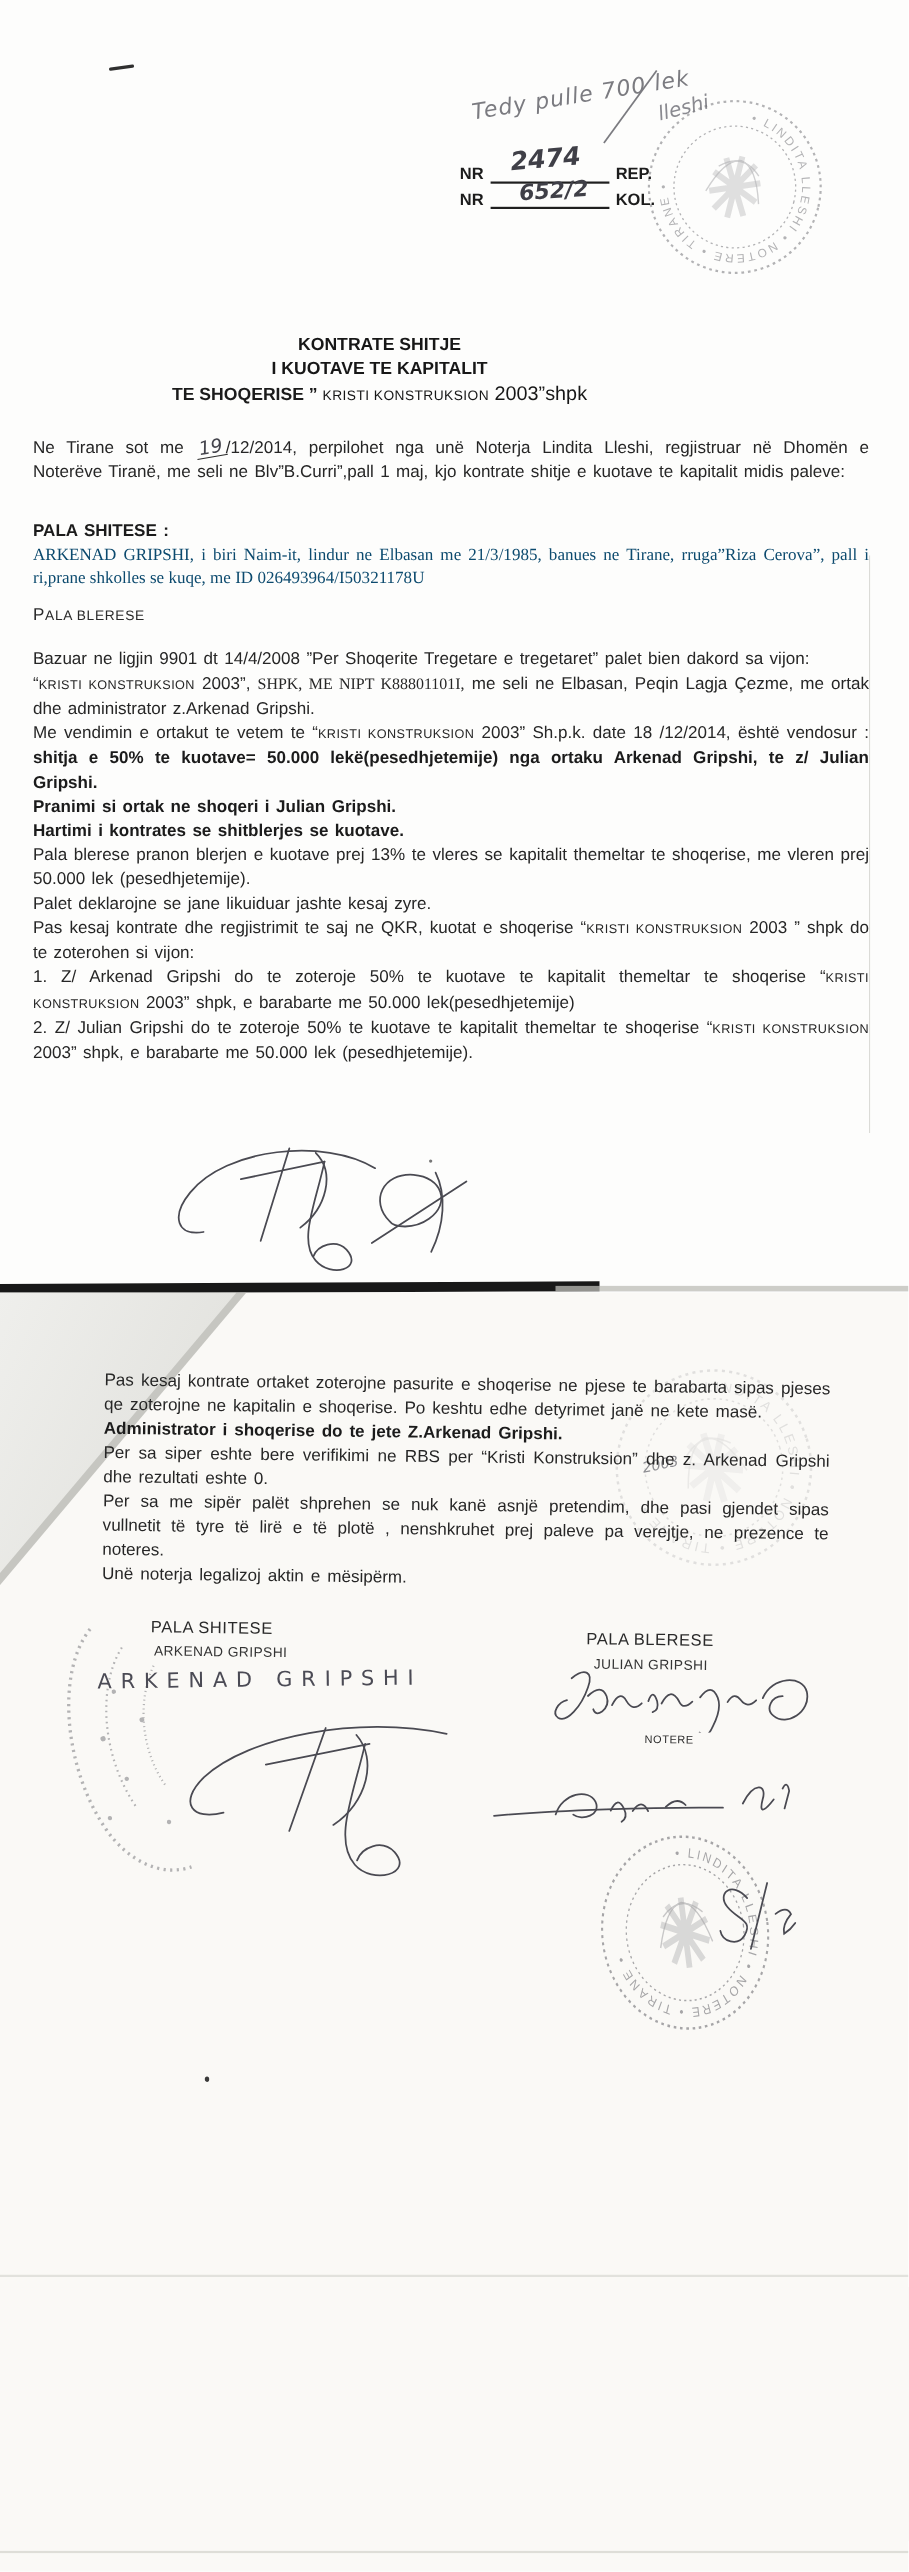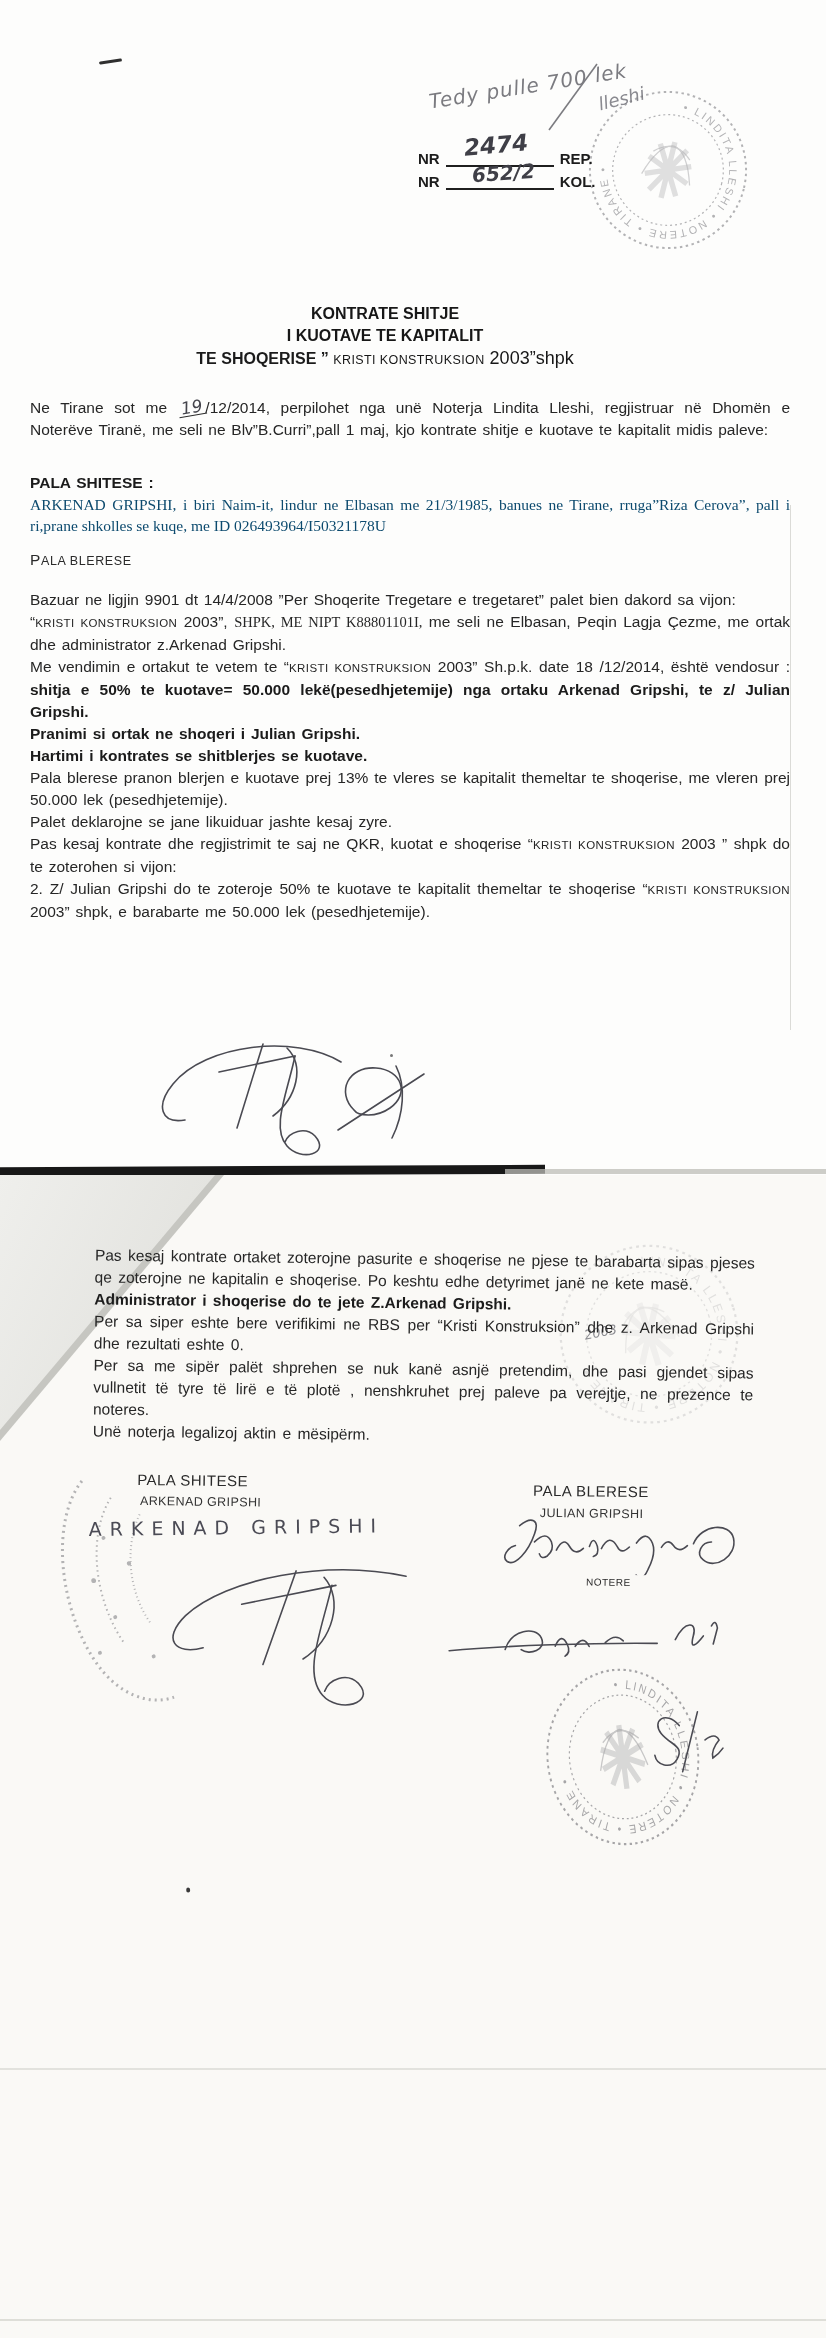--- a/index.html
+++ b/index.html
@@ -12,21 +12,21 @@
   .nr-row{display:flex;align-items:flex-end;height:21px;}
   .nr-line{display:inline-block;width:108px;border-bottom:2px solid #1f1f1f;height:16px;margin:0 6px;position:relative;}
   .hw{font-family:"DejaVu Sans",sans-serif;font-style:italic;color:#3f3f47;}
   .hw-num{position:absolute;left:18px;top:-17px;font-size:23px;transform:rotate(-5deg);}
   .hw-num2{position:absolute;left:26px;top:-11px;font-size:20px;transform:rotate(-4deg);}
   .hw-note{left:428px;top:74px;font-size:20px;font-style:italic;font-family:"DejaVu Sans",sans-serif;
            color:#7b7b80;transform:rotate(-9deg);letter-spacing:1px;white-space:nowrap;}
   .hw-note2{left:598px;top:88px;font-size:18px;font-style:italic;font-family:"DejaVu Sans",sans-serif;
             color:#8a8a90;transform:rotate(-14deg);}
   .stray-dash{left:99px;top:60px;width:23px;height:3px;background:#2f2f2f;transform:rotate(-8deg);border-radius:2px;}
-  .title{left:0;top:303px;width:690px;text-align:center;font-weight:bold;font-size:16px;line-height:22px;color:#171717;padding-left:40px;}
+  .title{left:0;top:303px;width:690px;text-align:center;font-weight:bold;font-size:16px;line-height:22px;color:#171717;}
   .t-caps{font-size:12.5px;font-weight:normal;letter-spacing:.4px;}
   .t-tail{font-weight:normal;font-size:18px;}
   .col1{left:30px;top:397px;width:760px;}
   p{margin:0;}
   .body{font-size:15.5px;line-height:22px;text-align:justify;word-spacing:1.5px;color:#262626;}
   .serif{font-family:"Liberation Serif",serif;font-size:15.5px;line-height:21px;color:#0c4a6e;}
   .b{font-weight:bold;color:#1b1b1b;}
   .seg-caps{font-size:11.5px;letter-spacing:.4px;}
   .seg-serif{font-family:"Liberation Serif",serif;font-size:14.5px;}
   .label-sc{font-size:12.5px;letter-spacing:.6px;color:#2a2a2a;}
@@ -135,20 +135,21 @@
 
       <p class="body"><span>Me vendimin e ortakut te vetem te “</span><span class="seg-caps">KRISTI KONSTRUKSION</span><span> 2003”  Sh.p.k.  date 18 /12/2014, është vendosur : </span><span class="b">shitja e 50% te kuotave= 50.000 lekë(pesedhjetemije) nga ortaku  Arkenad Gripshi, te z/ Julian Gripshi.</span></p>
 
       <p class="body b">Pranimi si ortak ne shoqeri i Julian Gripshi.</p>
       <p class="body b">Hartimi i kontrates se shitblerjes se kuotave.</p>
       <p class="body">Pala blerese pranon blerjen e kuotave prej 13% te vleres se kapitalit themeltar te shoqerise, me vleren prej  50.000 lek (pesedhjetemije).</p>
       <p class="body">Palet deklarojne se jane likuiduar jashte kesaj zyre.</p>
 
       <p class="body"><span>Pas kesaj kontrate dhe regjistrimit te saj ne QKR, kuotat  e shoqerise  “</span><span class="seg-caps">KRISTI KONSTRUKSION</span><span> 2003 ” shpk do te zoterohen   si vijon:</span></p>
 
+      <p class="body"><span>1.   Z/ Arkenad Gripshi    do te zoteroje   50% te kuotave te kapitalit themeltar te shoqerise “</span><span class="seg-caps">KRISTI KONSTRUKSION</span><span> 2003” shpk, e barabarte me 50.000 lek(pesedhjetemije)</span></p>
 
       <p class="body"><span>2. Z/ Julian Gripshi    do te zoteroje 50% te kuotave te kapitalit themeltar te shoqerise “</span><span class="seg-caps">KRISTI KONSTRUKSION</span><span> 2003” shpk, e barabarte me 50.000 lek (pesedhjetemije).</span></p>
     </div>
 
     <div class="abs vline"></div>
 
     <svg class="abs sig-svg" style="left:145px;top:1032px;" width="230" height="135" viewBox="0 0 230 135">
       <path d="M196 30 C150 2, 60 12, 28 52 C10 74, 16 92, 40 88"></path>
       <path d="M118 12 L92 96 M74 40 L150 24"></path>
       <path d="M142 16 C160 34, 152 66, 128 84"></path>

